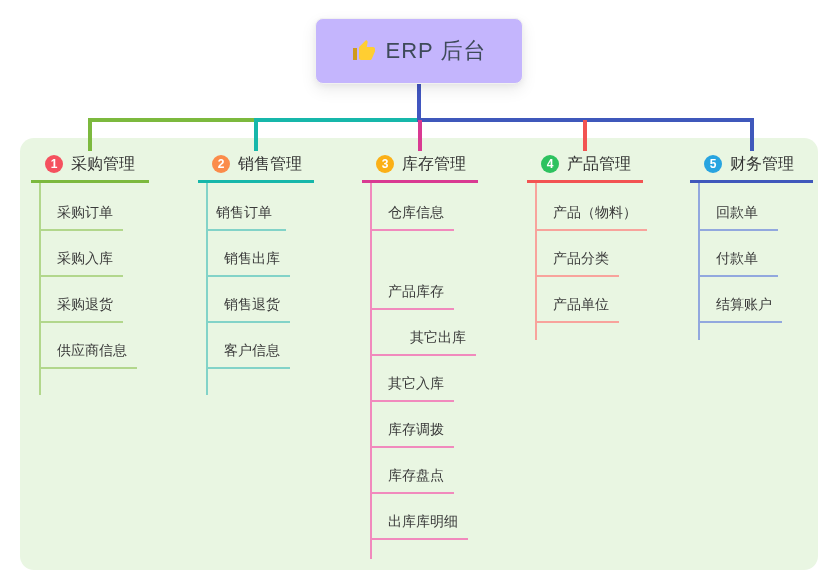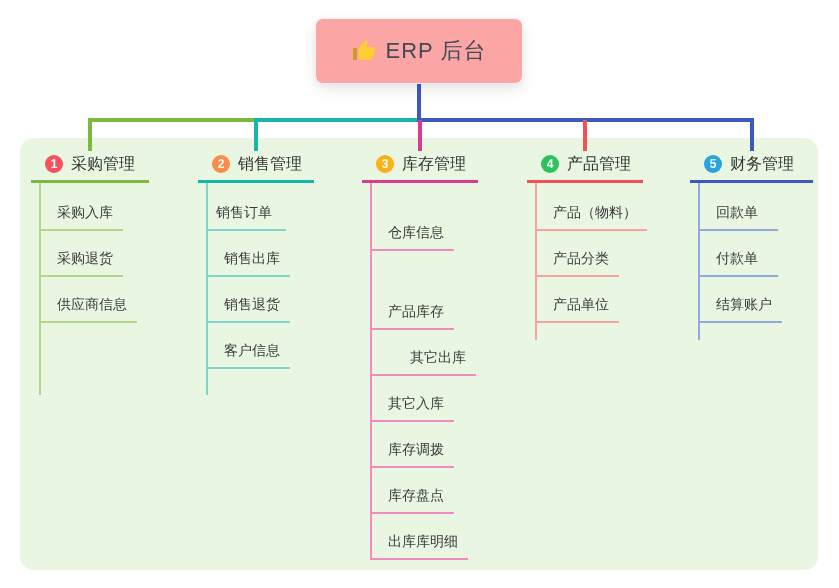--- a/index.html
+++ b/index.html
@@ -9,21 +9,21 @@
     font-family:"Liberation Sans","DejaVu Sans",sans-serif;
   }
   
   .panel{
     position:absolute;left:20px;top:138px;width:798px;height:432px;
     background:#e9f6e2;border-radius:14px;
   }
   
   .root-node{
     position:absolute;left:315px;top:18px;width:208px;height:66px;
-    background:#fca5a5;border:1px solid #f1f1f1;border-radius:8px;
+    background:#c4b5fd;border:1px solid #f1f1f1;border-radius:8px;
     box-shadow:0 2px 6px rgba(0,0,0,.05),0 6px 16px rgba(0,0,0,.08);
     display:flex;align-items:center;justify-content:center;gap:10px;
     box-sizing:border-box;
   }
   .root-label{font-size:22px;color:#3e4a59;font-weight:500;letter-spacing:1px;}
   .root-icon{display:flex;align-items:center;}
   
   .cline{position:absolute;}
   
   .branch{position:absolute;}
@@ -76,20 +76,21 @@
 </div>
 
 <div id="branches">
     <div class="branch" style="left: 31px; top: 148px; width: 118px;">
       <div class="branch-header" style="border-bottom-color: rgb(124, 185, 62);">
         <div class="badge" style="background: rgb(245, 81, 95);">1</div>
         <div class="branch-label">采购管理</div>
       </div>
       <div class="vline" style="background: rgb(178, 215, 140); height: 211.8px;"></div>
       <div class="children">
+        <div class="child" style="border-bottom-color: rgb(178, 215, 140);">采购订单</div>
         <div class="child" style="border-bottom-color: rgb(178, 215, 140);">采购入库</div>
         <div class="child" style="border-bottom-color: rgb(178, 215, 140);">采购退货</div>
         <div class="child" style="border-bottom-color: rgb(178, 215, 140); text-align: right;">供应商信息</div>
       </div>
     </div>
     <div class="branch" style="left: 198px; top: 148px; width: 116px;">
       <div class="branch-header" style="border-bottom-color: rgb(22, 183, 170);">
         <div class="badge" style="background: rgb(251, 140, 74);">2</div>
         <div class="branch-label">销售管理</div>
       </div>
@@ -101,21 +102,21 @@
         <div class="child" style="border-bottom-color: rgb(130, 211, 200);">客户信息</div>
       </div>
     </div>
     <div class="branch" style="left: 362px; top: 148px; width: 116px;">
       <div class="branch-header" style="border-bottom-color: rgb(217, 58, 146);">
         <div class="badge" style="background: rgb(251, 176, 22);">3</div>
         <div class="branch-label">库存管理</div>
       </div>
       <div class="vline" style="background: rgb(241, 138, 189); height: 375.6px;"></div>
       <div class="children">
-        <div class="child" style="border-bottom-color: rgb(241, 138, 189); margin-top: 20px;">仓库信息</div>
+        <div class="child" style="border-bottom-color: rgb(241, 138, 189);">仓库信息</div>
         <div class="child" style="border-bottom-color: rgb(241, 138, 189); margin-top: 33px;">产品库存</div>
         <div class="child" style="border-bottom-color: rgb(241, 138, 189); padding-left: 40px;">其它出库</div>
         <div class="child" style="border-bottom-color: rgb(241, 138, 189);">其它入库</div>
         <div class="child" style="border-bottom-color: rgb(241, 138, 189);">库存调拨</div>
         <div class="child" style="border-bottom-color: rgb(241, 138, 189);">库存盘点</div>
         <div class="child" style="border-bottom-color: rgb(241, 138, 189);">出库库明细</div>
       </div>
     </div>
     <div class="branch" style="left: 527px; top: 148px; width: 116px;">
       <div class="branch-header" style="border-bottom-color: rgb(242, 83, 82);">

